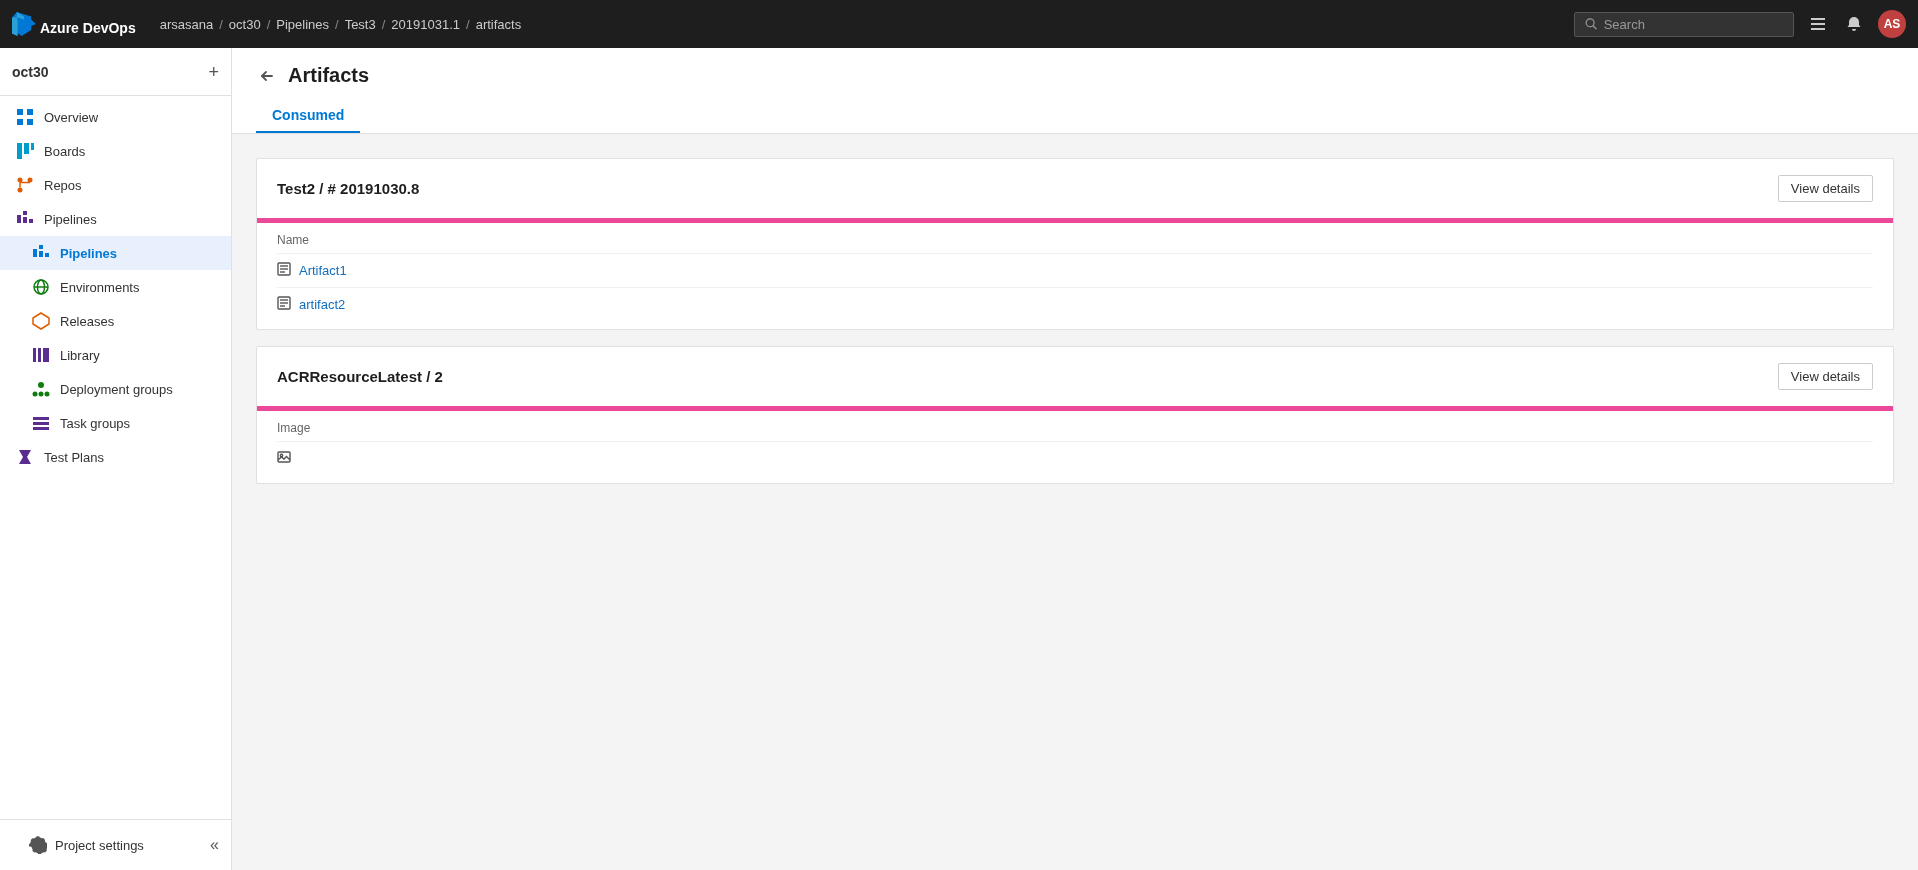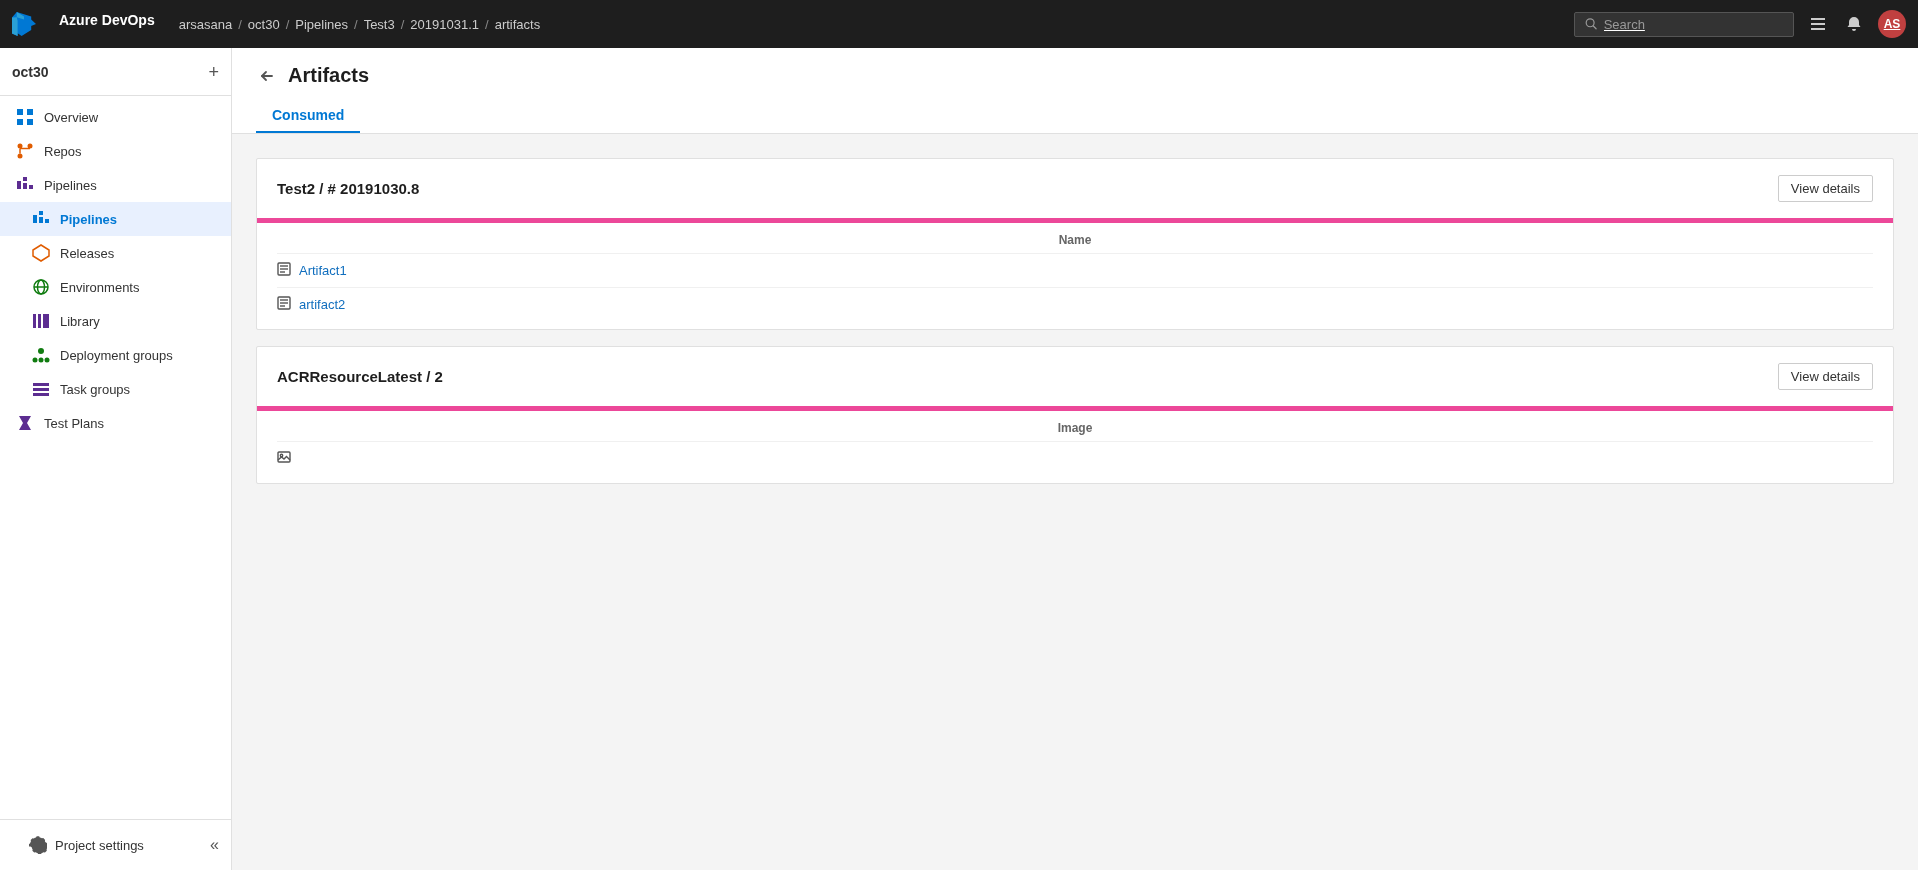--- a/index.html
+++ b/index.html
@@ -11,22 +11,22 @@
       background: #1e1e1e;
       display: flex;
       align-items: center;
       padding: 0 12px;
       gap: 0;
       flex-shrink: 0;
       color: #fff;
     }
     .topbar-logo {
       display: flex;
-      align-items: flex-start;
-      gap: 23px;
+      align-items: flex-end;
+      gap: 4px;
       margin-right: 24px;
       text-decoration: none;
     }
     .topbar-logo-icon {
       width: 24px;
       height: 24px;
     }
     .topbar-logo-text {
       color: #fff;
       font-size: 14px;
@@ -40,21 +40,20 @@
       font-size: 13px;
     }
     .breadcrumb span { color: #ccc; }
     .breadcrumb a { color: #ccc; text-decoration: none; }
     .breadcrumb .sep { color: #888; margin: 0 2px; }
     .topbar-right {
       margin-left: auto;
       display: flex;
       align-items: center;
       gap: 12px;
-      text-decoration: underline;
     }
     .search-box {
       display: flex;
       align-items: center;
       background: #333;
       border: 1px solid #555;
       border-radius: 2px;
       padding: 4px 10px;
       gap: 6px;
       width: 220px;
@@ -263,22 +262,21 @@
       padding: 5px 12px;
       font-size: 13px;
       cursor: pointer;
       color: #333;
     }
     .artifact-card-body { padding: 0 20px 8px 20px; }
     .col-header {
       font-size: 12px;
       color: #666;
       padding: 10px 0 6px 0;
-      font-weight: 700;
-      text-align: center;
+      font-weight: 400;
     }
     .artifact-row {
       display: flex;
       align-items: center;
       gap: 8px;
       padding: 8px 0;
       border-top: 1px solid #f0f0f0;
       color: #1e1e1e;
       font-size: 13px;
     }
@@ -368,20 +366,30 @@
           <svg viewBox="0 0 18 18" fill="currentColor">
               <rect x="1" y="1" width="6" height="6"></rect>
               <rect x="11" y="1" width="6" height="6"></rect>
               <rect x="1" y="11" width="6" height="6"></rect>
               <rect x="11" y="11" width="6" height="6"></rect>
             </svg>
         </span>
         <span>Overview</span>
       </a>
 
+      <a class="nav-item" href="#">
+        <span class="nav-icon icon-boards">
+          <svg viewBox="0 0 18 18" fill="currentColor">
+              <rect x="1" y="1" width="5" height="16"></rect>
+              <rect x="8" y="1" width="5" height="11"></rect>
+              <rect x="15" y="1" width="5" height="7"></rect>
+            </svg>
+        </span>
+        <span>Boards</span>
+      </a>
 
       <a class="nav-item" href="#">
         <span class="nav-icon icon-repos">
           <svg viewBox="0 0 18 18" fill="currentColor">
               <circle cx="4" cy="4" r="2.5"></circle>
               <circle cx="14" cy="4" r="2.5"></circle>
               <circle cx="4" cy="14" r="2.5"></circle>
               <line x1="4" y1="6.5" x2="4" y2="11.5" stroke="currentColor" stroke-width="1.5"></line>
               <line x1="4" y1="6.5" x2="14" y2="6.5" stroke="currentColor" stroke-width="1.5"></line>
             </svg>
@@ -401,37 +409,37 @@
       <a class="nav-item sub-item active" href="#">
         <span class="nav-icon icon-pipelines">
           <svg viewBox="0 0 18 18" fill="currentColor">
               <path d="M1 5h4v8H1zm6-4h4v4H7zm0 6h4v6H7zm6 2h4v4h-4z"></path>
             </svg>
         </span>
         <span>Pipelines</span>
       </a>
 
       <a class="nav-item sub-item" href="#">
-        <span class="nav-icon icon-releases">
-          <svg viewBox="0 0 18 18" fill="currentColor">
-              <path d="M9 1L1 6v6l8 5 8-5V6L9 1z" fill="none" stroke="currentColor" stroke-width="1.5"></path>
-            </svg>
-        </span>
-        <span>Releases</span>
-      </a>
-
-      <a class="nav-item sub-item" href="#">
         <span class="nav-icon icon-environments">
           <svg viewBox="0 0 18 18" fill="currentColor">
               <circle cx="9" cy="9" r="7" fill="none" stroke="currentColor" stroke-width="1.5"></circle>
               <ellipse cx="9" cy="9" rx="3.5" ry="7" fill="none" stroke="currentColor" stroke-width="1.5"></ellipse>
               <line x1="2" y1="9" x2="16" y2="9" stroke="currentColor" stroke-width="1.5"></line>
             </svg>
         </span>
         <span>Environments</span>
+      </a>
+
+      <a class="nav-item sub-item" href="#">
+        <span class="nav-icon icon-releases">
+          <svg viewBox="0 0 18 18" fill="currentColor">
+              <path d="M9 1L1 6v6l8 5 8-5V6L9 1z" fill="none" stroke="currentColor" stroke-width="1.5"></path>
+            </svg>
+        </span>
+        <span>Releases</span>
       </a>
 
       <a class="nav-item sub-item" href="#">
         <span class="nav-icon icon-library">
           <svg viewBox="0 0 18 18" fill="currentColor">
               <rect x="1" y="2" width="3" height="14"></rect>
               <rect x="6" y="2" width="3" height="14"></rect>
               <rect x="11" y="2" width="6" height="14"></rect>
             </svg>
         </span>

